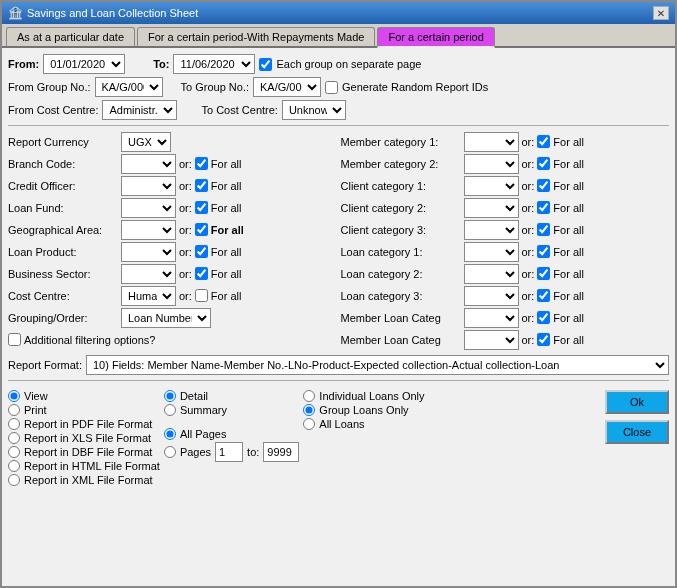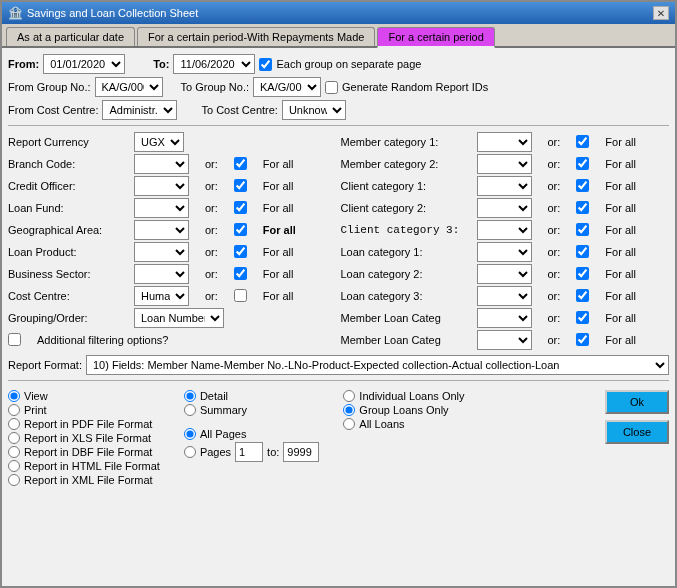--- a/index.html
+++ b/index.html
@@ -14,23 +14,23 @@
     .tab.active { background: #d946ef; font-weight: normal; border-bottom: 2px solid #f0f0f0; margin-bottom: -2px; }
     .content { padding: 6px; flex: 1; display: flex; flex-direction: column; gap: 3px; background: #f0f0f0; }
     .row { display: flex; align-items: center; gap: 4px; }
     .label { color: #000; white-space: nowrap; }
     .bold { font-weight: bold; }
     select { height: 20px; font-size: 11px; border: 1px solid #888; background: white; padding: 0 2px; }
     input[type="text"] { height: 20px; font-size: 11px; border: 1px solid #888; padding: 0 3px; background: white; }
     input[type="checkbox"] { width: 13px; height: 13px; margin: 0; }
     input[type="radio"] { width: 12px; height: 12px; margin: 0; }
     .separator { border: none; border-top: 1px solid #aaa; margin: 2px 0; }
-    .grid-row { display: flex; align-items: center; gap: 16px; height: 21px; }
+    .grid-row { display: flex; align-items: center; gap: 3px; height: 21px; }
     .or-label { color: #000; }
-    .bottom-section { display: flex; gap: 24px; margin-top: 4px; }
+    .bottom-section { display: flex; gap: 4px; margin-top: 4px; }
     .radio-col { display: flex; flex-direction: column; gap: 2px; }
     .radio-row { display: flex; align-items: center; gap: 4px; }
     .btn { padding: 4px 16px; background: #0ea5e9; border: 2px outset #ccc; cursor: pointer; font-size: 11px; min-width: 50px; text-align: center; }
     .btn-ok { min-width: 48px; }
     .date-select { width: 82px; height: 20px; font-size: 11px; border: 1px solid #888; }
     .group-no-select { width: 68px; height: 20px; font-size: 11px; border: 1px solid #888; }
   </style>
 </head>
 <body>
 
@@ -202,21 +202,21 @@
 
         <div class="grid-row">
           <span class="label" style="width:120px;">Client category 2:</span>
           <select style="width:55px;height:20px;"><option></option></select>
           <span class="or-label">or:</span>
           <input type="checkbox" checked="" style="">
           <span class="label">For all</span>
         </div>
 
         <div class="grid-row">
-          <span class="label" style="width:120px;font-family:Liberation Mono, monospace;">Client category 3:</span>
+          <span class="label" style="width:120px;">Client category 3:</span>
           <select style="width:55px;height:20px;"><option></option></select>
           <span class="or-label">or:</span>
           <input type="checkbox" checked="" style="">
           <span class="label">For all</span>
         </div>
 
         <div class="grid-row">
           <span class="label" style="width:120px;">Loan category 1:</span>
           <select style="width:55px;height:20px;"><option></option></select>
           <span class="or-label">or:</span>

